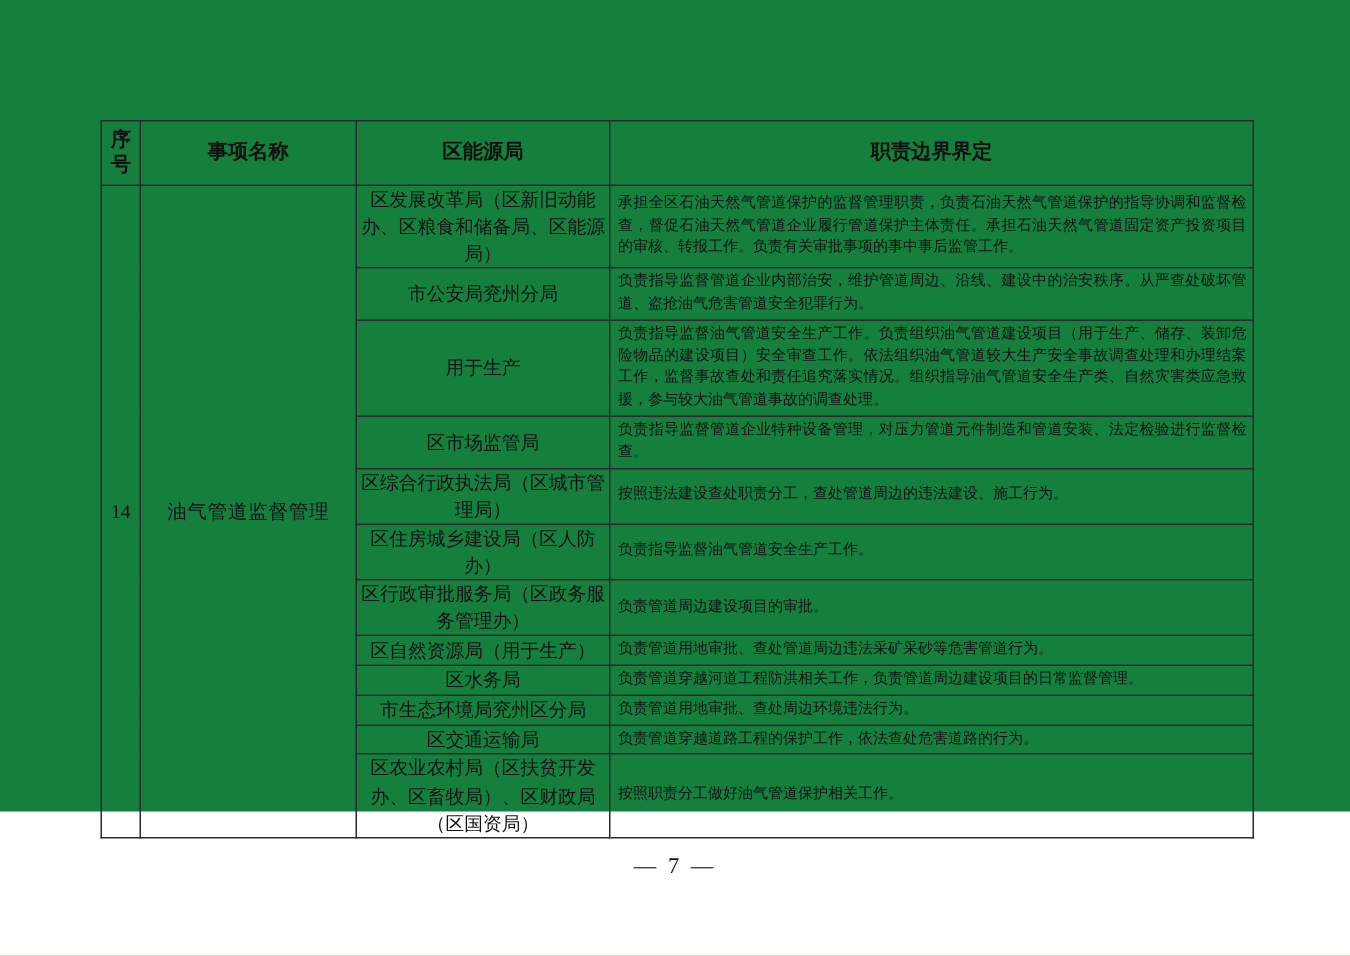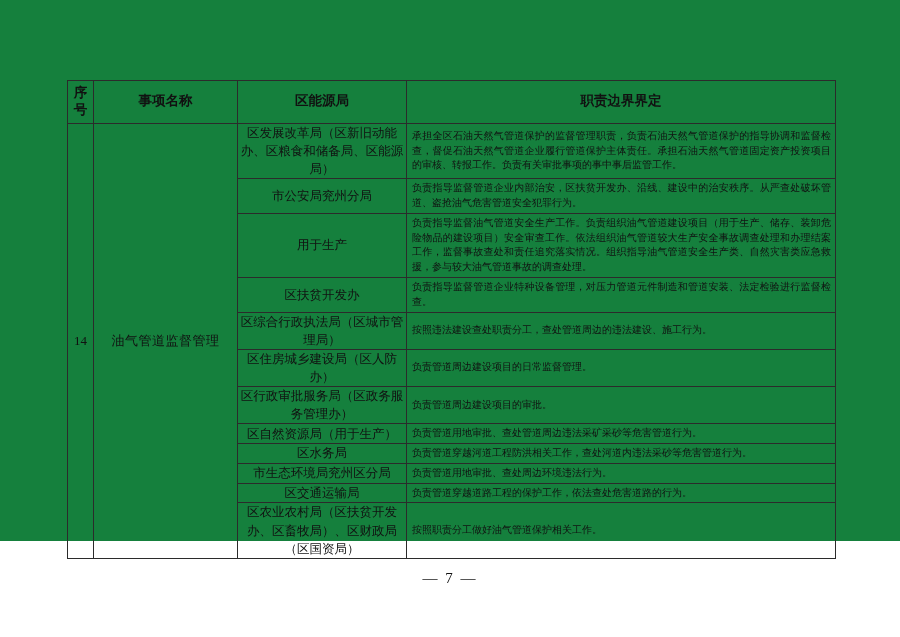--- a/index.html
+++ b/index.html
@@ -100,49 +100,49 @@
     <tbody>
 
       <tr>
         <td class="no-cell" rowspan="12">14</td>
         <td class="item-cell" rowspan="12">油气管道监督管理</td>
         <td class="dept-cell">区发展改革局（区新旧动能办、区粮食和储备局、区能源局）</td>
         <td class="duty-cell">承担全区石油天然气管道保护的监督管理职责，负责石油天然气管道保护的指导协调和监督检查，督促石油天然气管道企业履行管道保护主体责任。承担石油天然气管道固定资产投资项目的审核、转报工作。负责有关审批事项的事中事后监管工作。</td>
       </tr>
       <tr>
         <td class="dept-cell">市公安局兖州分局</td>
-        <td class="duty-cell">负责指导监督管道企业内部治安，区扶贫开发办、沿线、建设中的治安秩序。从严查处破坏管道、盗抢油气危害管道安全犯罪行为。</td>
+        <td class="duty-cell">负责指导监督管道企业内部治安，维护管道周边、沿线、建设中的治安秩序。从严查处破坏管道、盗抢油气危害管道安全犯罪行为。</td>
       </tr>
       <tr>
         <td class="dept-cell">用于生产</td>
         <td class="duty-cell">负责指导监督油气管道安全生产工作。负责组织油气管道建设项目（用于生产、储存、装卸危险物品的建设项目）安全审查工作。依法组织油气管道较大生产安全事故调查处理和办理结案工作，监督事故查处和责任追究落实情况。组织指导油气管道安全生产类、自然灾害类应急救援，参与较大油气管道事故的调查处理。</td>
       </tr>
       <tr>
-        <td class="dept-cell">区扶贫开发办</td>
+        <td class="dept-cell">区市场监管局</td>
         <td class="duty-cell">负责指导监督管道企业特种设备管理，对压力管道元件制造和管道安装、法定检验进行监督检查。</td>
       </tr>
       <tr>
         <td class="dept-cell">区综合行政执法局（区城市管理局）</td>
         <td class="duty-cell">按照违法建设查处职责分工，查处管道周边的违法建设、施工行为。</td>
       </tr>
       <tr>
         <td class="dept-cell">区住房城乡建设局（区人防办）</td>
-        <td class="duty-cell">负责管道周边建设项目的日常监督管理。</td>
+        <td class="duty-cell">负责指导监督油气管道安全生产工作。</td>
       </tr>
       <tr>
         <td class="dept-cell">区行政审批服务局（区政务服务管理办）</td>
         <td class="duty-cell">负责管道周边建设项目的审批。</td>
       </tr>
       <tr>
         <td class="dept-cell">区自然资源局（用于生产）</td>
         <td class="duty-cell">负责管道用地审批、查处管道周边违法采矿采砂等危害管道行为。</td>
       </tr>
       <tr>
         <td class="dept-cell">区水务局</td>
-        <td class="duty-cell">负责管道穿越河道工程防洪相关工作，查处河道内违法采砂等危害管道行为。</td>
+        <td class="duty-cell">负责管道穿越河道工程防洪相关工作，负责管道周边建设项目的日常监督管理。</td>
       </tr>
       <tr>
         <td class="dept-cell">市生态环境局兖州区分局</td>
         <td class="duty-cell">负责管道用地审批、查处周边环境违法行为。</td>
       </tr>
       <tr>
         <td class="dept-cell">区交通运输局</td>
         <td class="duty-cell">负责管道穿越道路工程的保护工作，依法查处危害道路的行为。</td>
       </tr>
       <tr>

